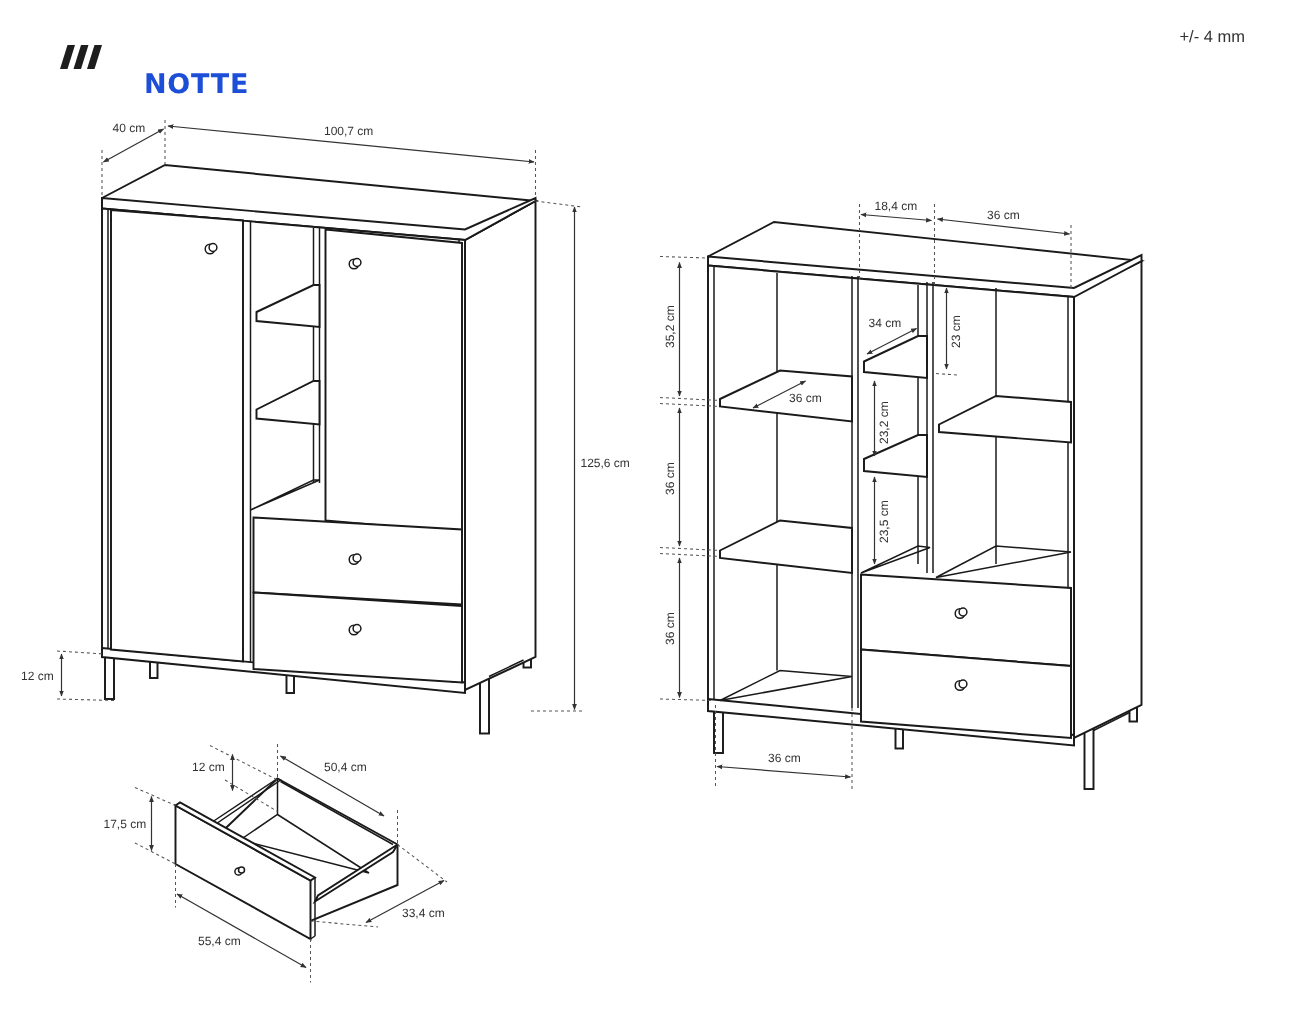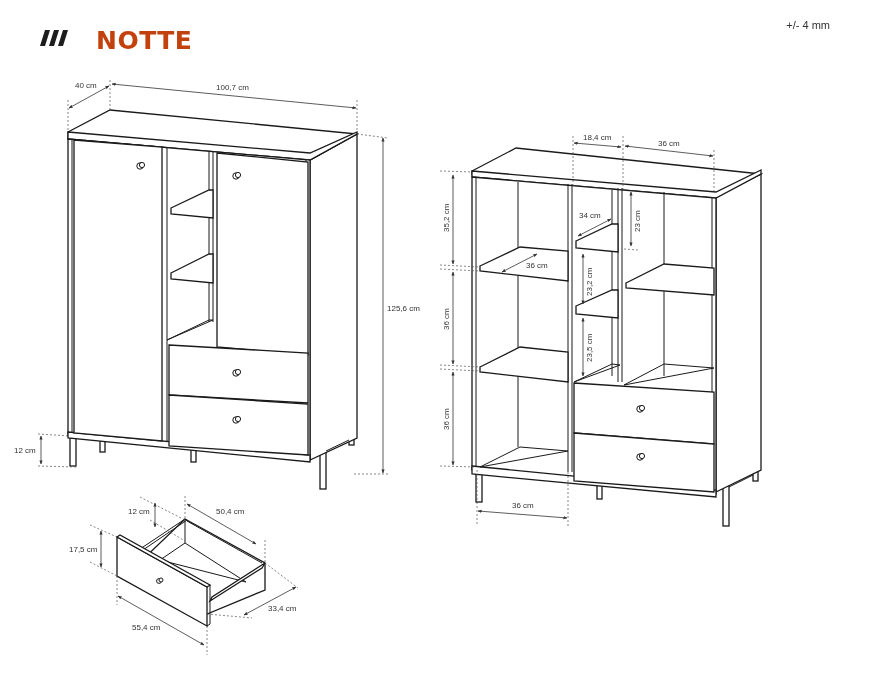--- a/index.html
+++ b/index.html
@@ -1,19 +1,19 @@
 <!DOCTYPE html>
 <html><head>
 <meta charset="utf-8">
 <style>
   html, body { margin:0; padding:0; background:#ffffff; }
   body { width:870px; height:673px; position:relative; overflow:hidden; font-family:"Liberation Sans", sans-serif; color:#222; }
   .brand { position:absolute; left:36px; top:30px; display:flex; align-items:center; }
   .brand-mark { width:34px; height:16px; }
-  .brand-title { position:absolute; left:60px; top:0px; font-family:"DejaVu Sans", sans-serif; font-weight:bold; font-size:25px; letter-spacing:0.5px; color:#c2410c; line-height:22px; }
+  .brand-title { position:absolute; left:60px; top:16px; font-family:"DejaVu Sans", sans-serif; font-weight:bold; font-size:18px; letter-spacing:0.5px; color:#1d4ed8; line-height:22px; }
   .tolerance { position:absolute; right:40px; top:19px; font-size:11px; color:#333; }
   svg.drawing { position:absolute; left:0; top:0; }
   .dim { font-family:"Liberation Sans", sans-serif; font-size:8px; fill:#333; }
   .ln { stroke:#1a1a1a; stroke-width:1.3; fill:#fff; }
   .thin { stroke:#1a1a1a; stroke-width:1; fill:none; }
   .dash { stroke:#555; stroke-width:0.7; stroke-dasharray:2 2; fill:none; }
   .arrow { stroke:#333; stroke-width:0.8; fill:none; marker-start:url(#ah); marker-end:url(#ah); }
   .knob { stroke:#1a1a1a; stroke-width:1; fill:#fff; }
 </style>
 </head>

